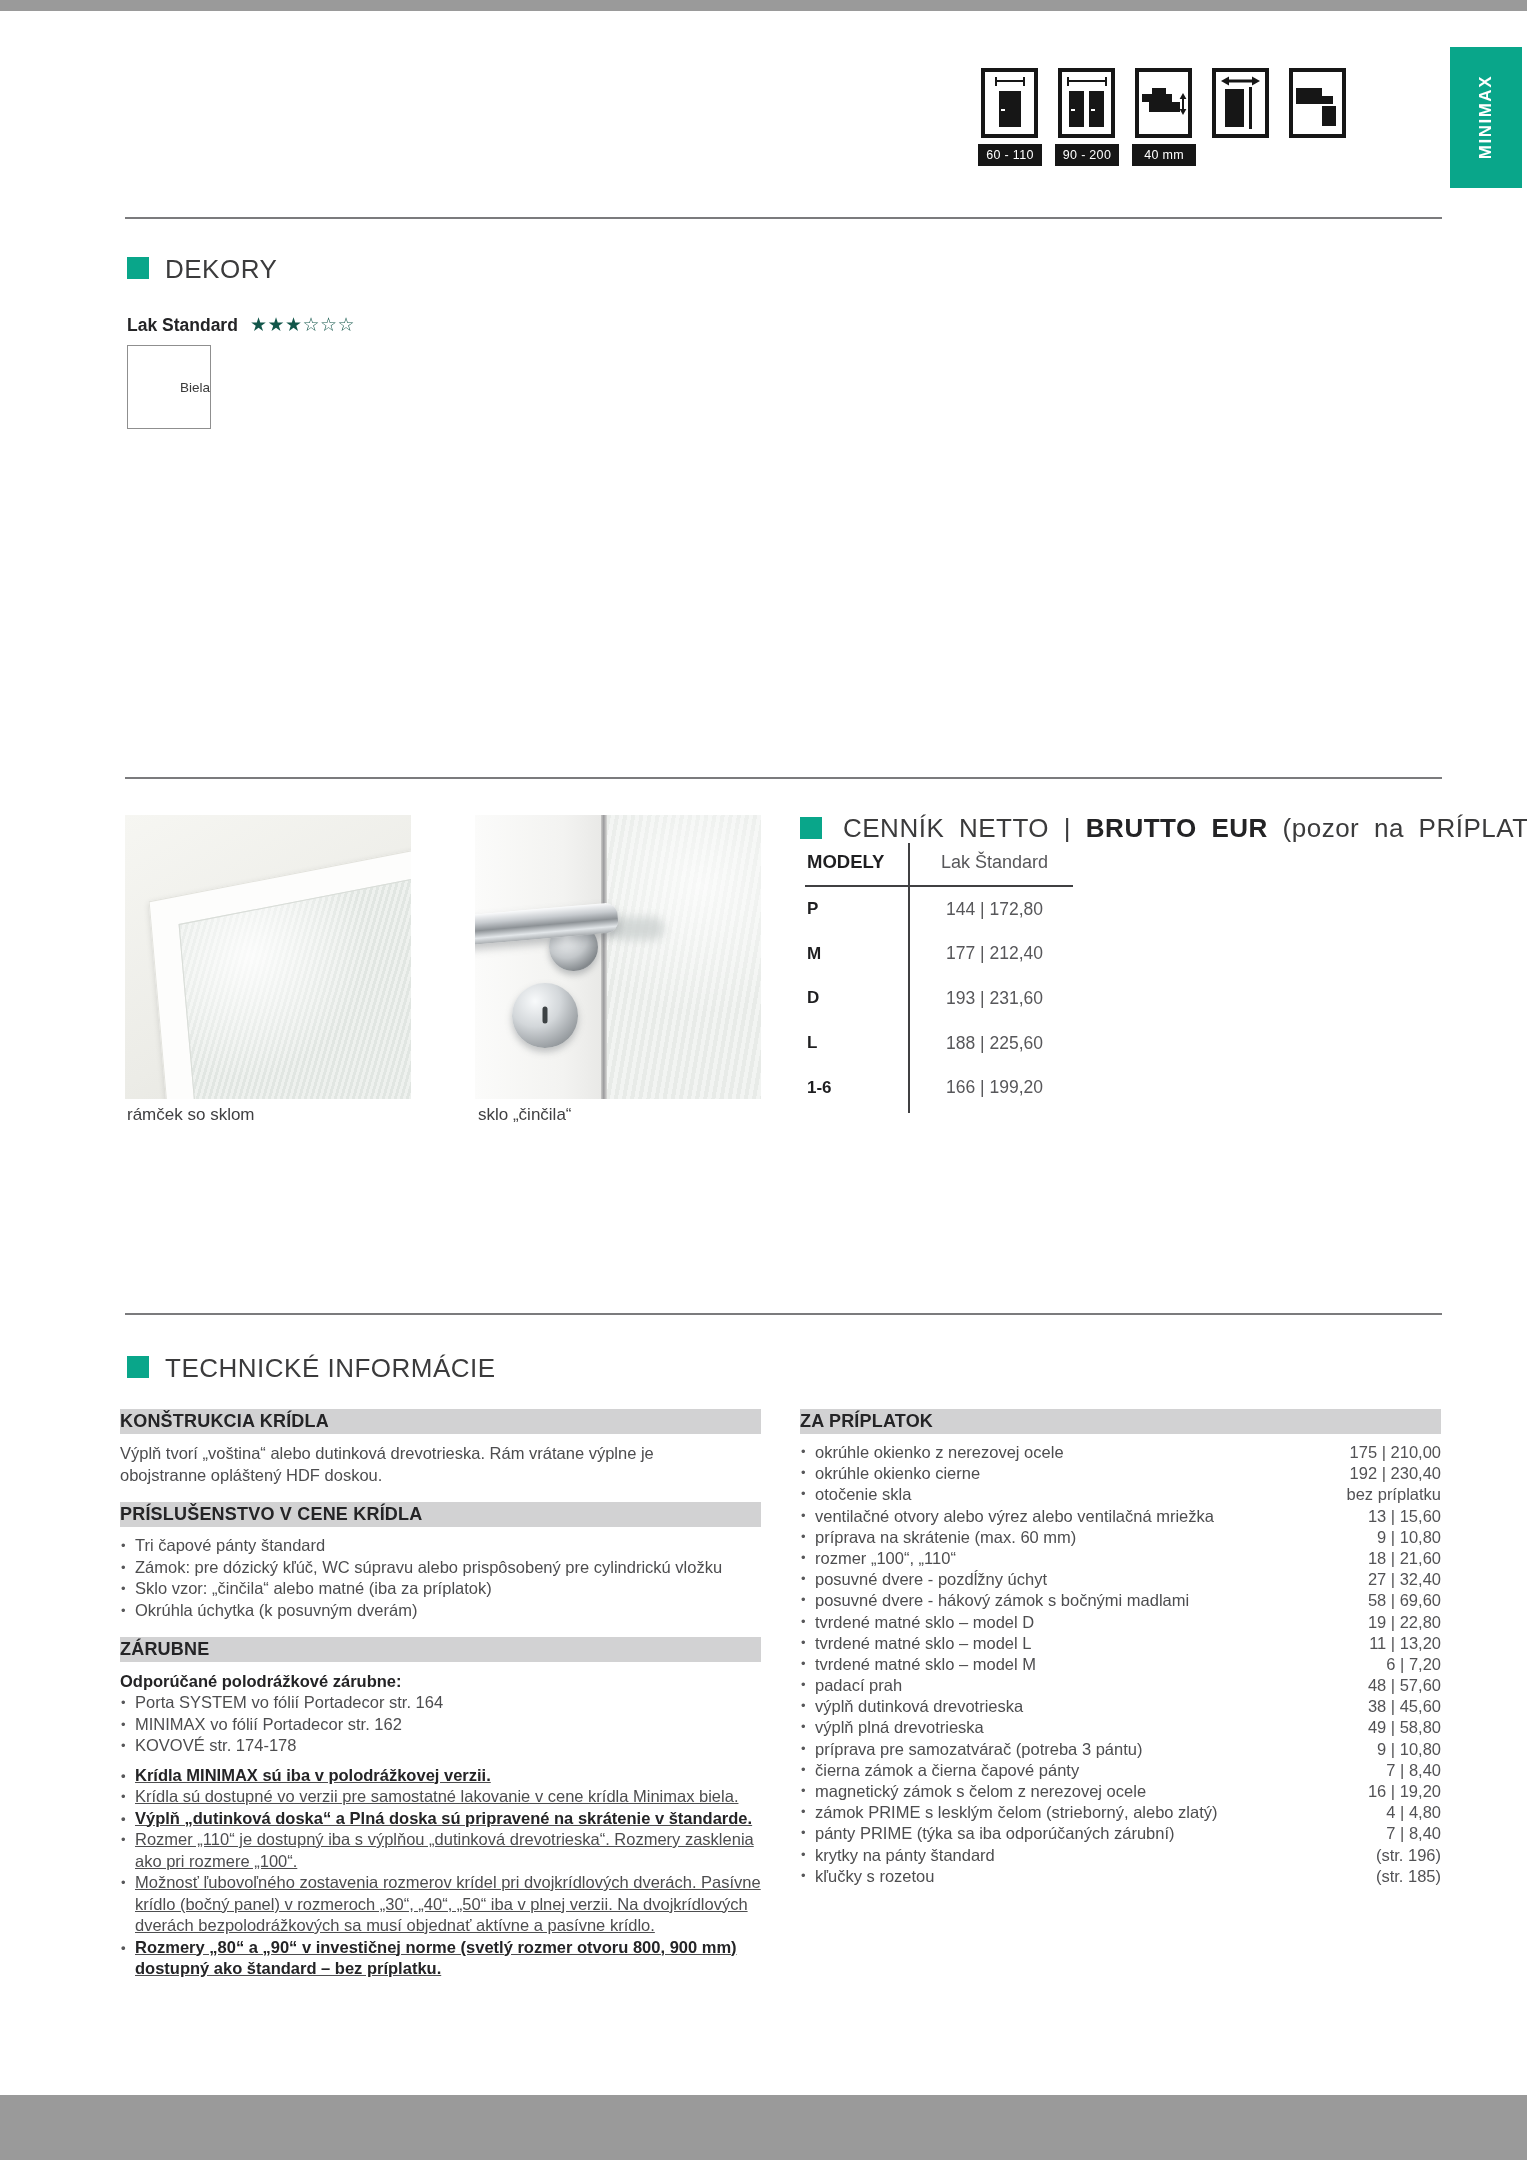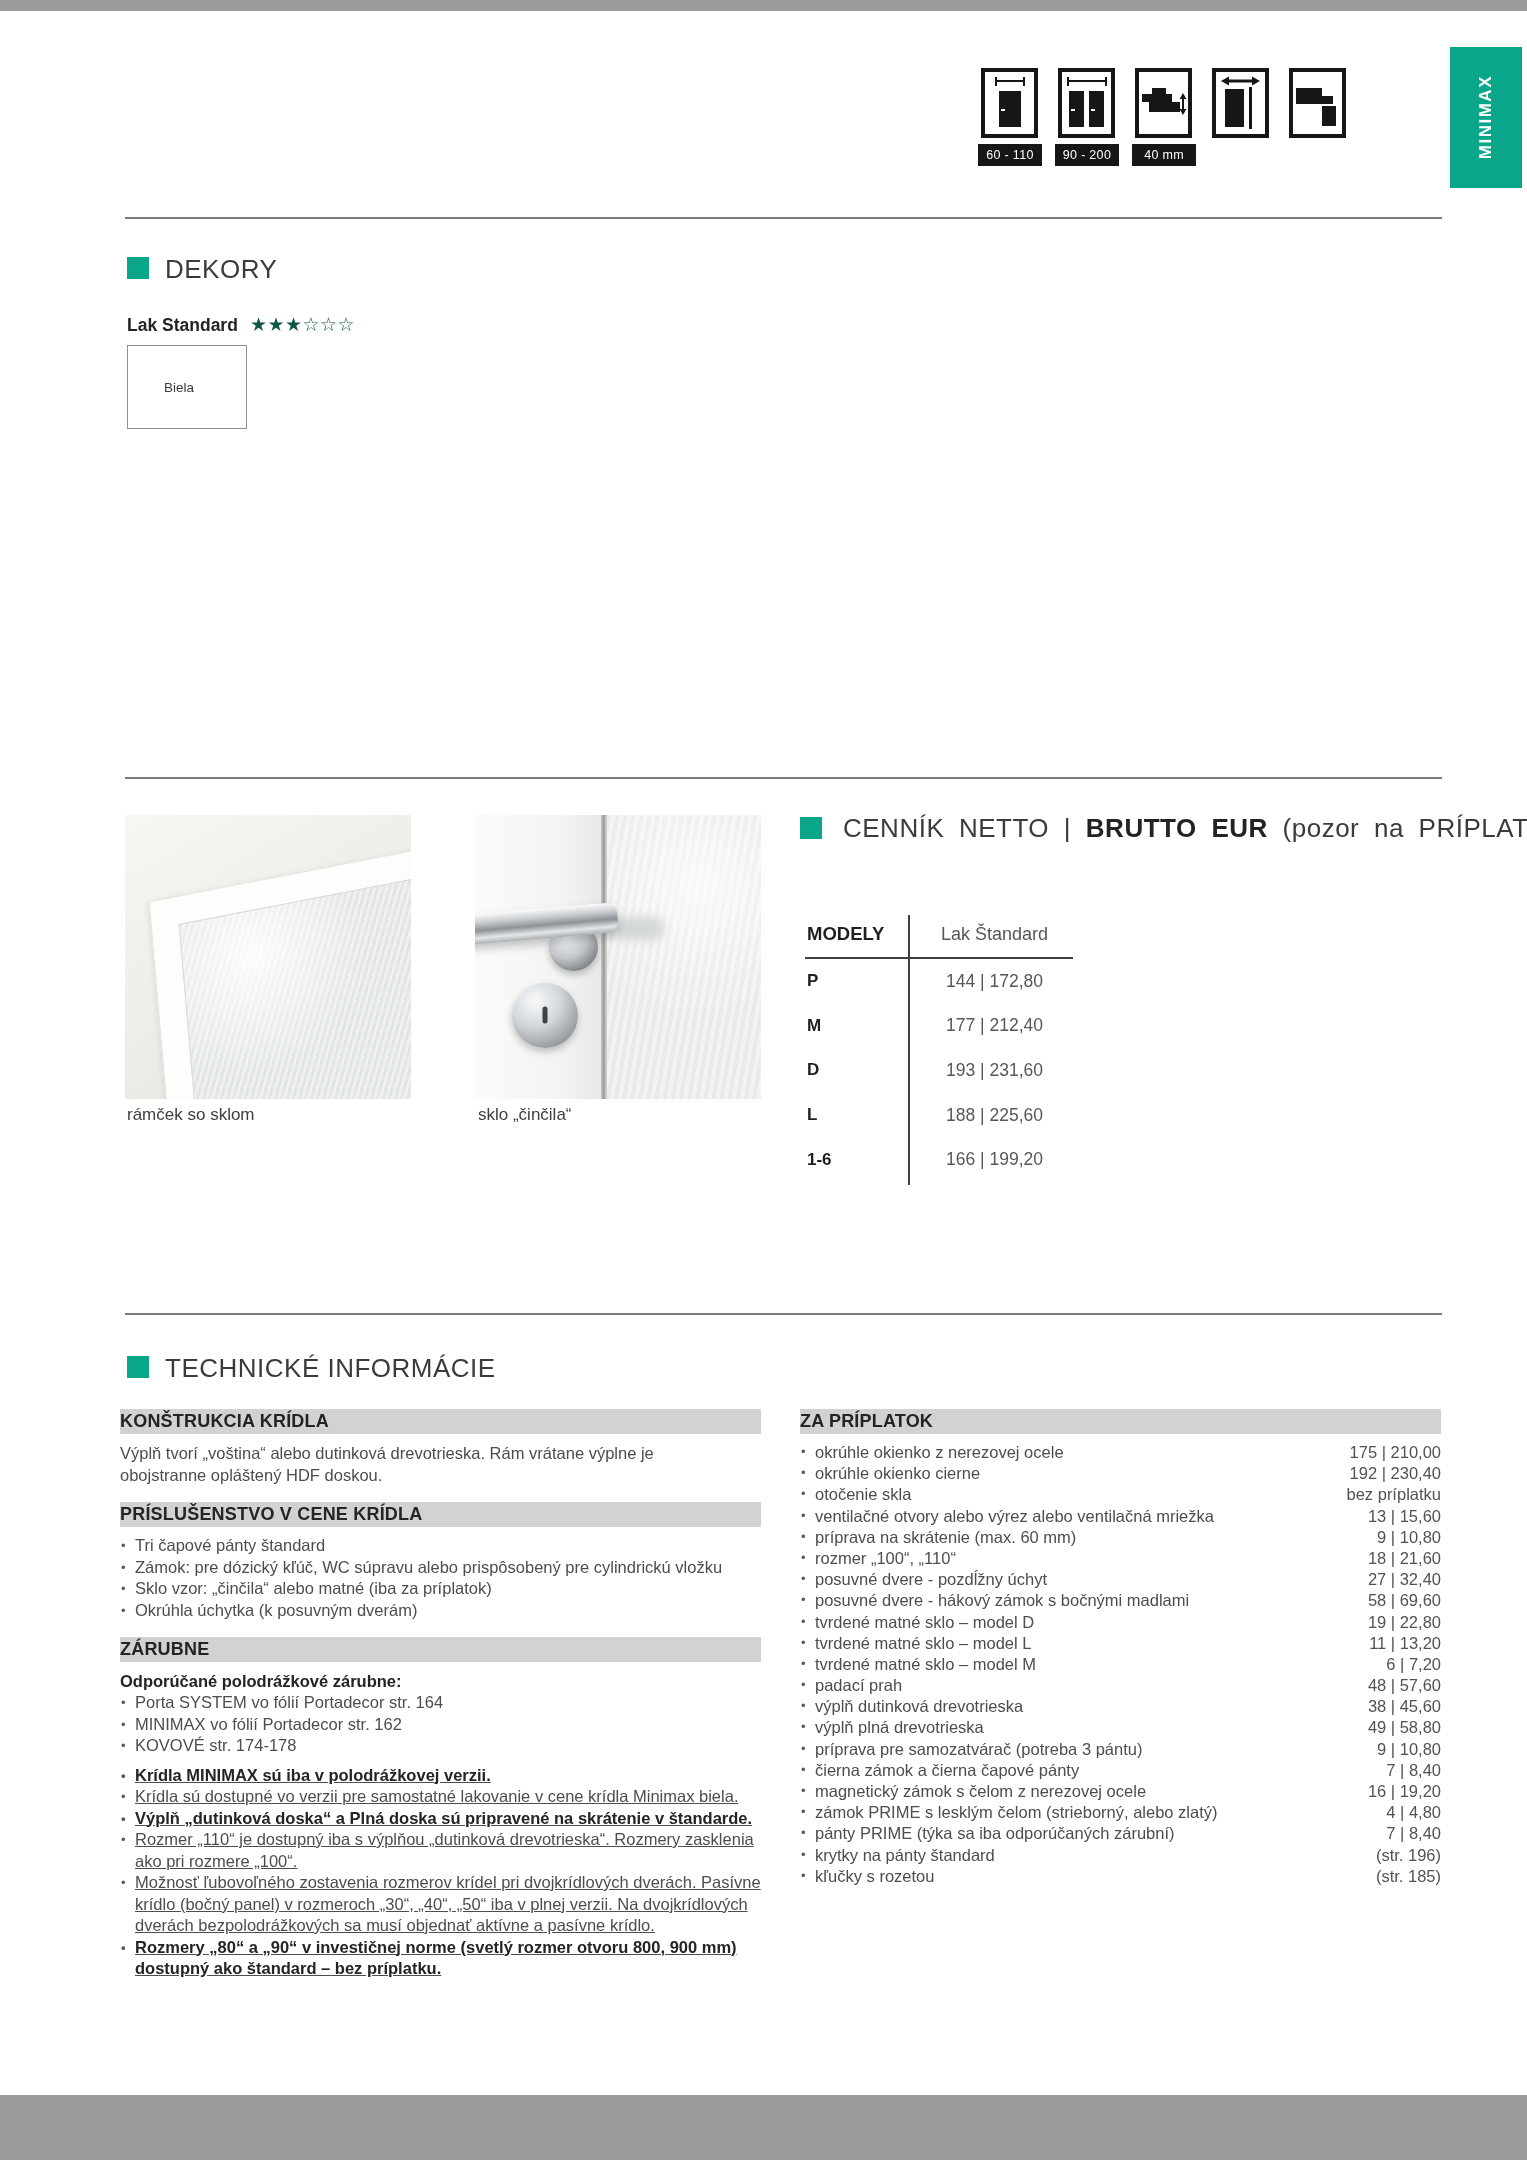--- a/index.html
+++ b/index.html
@@ -28,21 +28,21 @@
   .gsq{position:absolute;width:22px;height:22px;background:#09A68A;}
   .h1{position:absolute;font-size:26px;color:#3b3b3c;letter-spacing:.5px;white-space:nowrap;}
   .h1 b{color:#232325;}
   .h1 .note{font-weight:normal;}
   .cennik-h{word-spacing:7px;}
 
   
   .finish-row{position:absolute;left:127px;top:302px;font-size:17.5px;font-weight:bold;color:#242426;white-space:nowrap;}
   .stars{font-weight:normal;color:#12564A;font-size:19px;margin-left:12px;letter-spacing:.5px;}
   .swatch{position:absolute;left:127px;top:334px;width:82px;height:82px;border:1px solid #8f8f8f;
-    background:#fff;display:flex;align-items:center;justify-content:flex-start;font-size:13.5px;color:#3a3a3a;padding-left:36px;}
+    background:#fff;display:flex;align-items:center;justify-content:flex-end;font-size:13.5px;color:#3a3a3a;}
 
   
   .photo{position:absolute;top:804px;width:286px;height:284px;overflow:hidden;background:linear-gradient(145deg,#f5f5f1 0%,#ededе8 55%,#e6e6e0 100%);}
   .photo1{left:125px;background:linear-gradient(150deg,#f6f6f2 0%,#ecece7 60%,#e3e3dd 100%);}
   .frame{position:absolute;left:34px;top:58px;width:300px;height:300px;background:#fdfdfc;
     transform:rotate(-11deg) skewX(-6deg);box-shadow:0 2px 6px rgba(0,0,0,.12);padding:27px;box-sizing:border-box;border:1px solid #e3e3dd;}
   .glass{width:100%;height:100%;border:1px solid #d9ddd8;background:
     radial-gradient(circle at 28% 18%, rgba(255,255,255,.85), rgba(255,255,255,0) 45%),
     repeating-linear-gradient(112deg,#e1e6e2 0 3px,#eef1ee 3px 6px),
     repeating-linear-gradient(28deg, rgba(255,255,255,.55) 0 2px, rgba(206,213,208,.55) 2px 5px),
@@ -64,21 +64,21 @@
     background:radial-gradient(circle at 35% 30%,#f6f8f9 0%,#c3c7ca 45%,#83888c 75%,#b9bdc0 100%);
     box-shadow:0 4px 6px rgba(90,95,100,.35);}
   .escutcheon{position:absolute;left:13%;top:59%;width:23%;height:23%;border-radius:50%;
     background:radial-gradient(circle at 35% 28%,#f8fafb 0%,#d3d7da 40%,#94999d 78%,#c2c6c9 100%);
     box-shadow:0 4px 7px rgba(90,95,100,.35);}
   .keyhole{position:absolute;left:50%;top:50%;width:5px;height:17px;transform:translate(-50%,-50%);
     background:#3d4244;border-radius:3px;}
   .caption{position:absolute;top:1094px;font-size:17px;color:#3f3f41;}
 
   
-  .ptable{position:absolute;left:805px;top:900px;width:268px;height:278px;}
+  .ptable{position:absolute;left:805px;top:828px;width:268px;height:278px;}
   .ptable .vline{position:absolute;left:103px;top:4px;width:2px;height:270px;background:#404042;}
   .ptable .hline{position:absolute;left:0;top:46px;width:268px;height:2px;background:#404042;}
   .ptable .col-model{position:absolute;left:2px;top:12px;font-weight:bold;font-size:18.5px;color:#1f1f21;}
   .ptable .col-price{position:absolute;left:112px;top:13px;width:155px;text-align:center;font-size:18px;color:#57575a;}
   .prow-wrap{position:absolute;left:0;top:48px;width:268px;}
   .prow{height:44.6px;display:flex;align-items:center;}
   .prow .model{width:141px;padding-left:2px;font-weight:bold;font-size:17px;color:#1f1f21;box-sizing:border-box;}
   .prow .price{font-size:17.5px;color:#57575a;}
 
   

